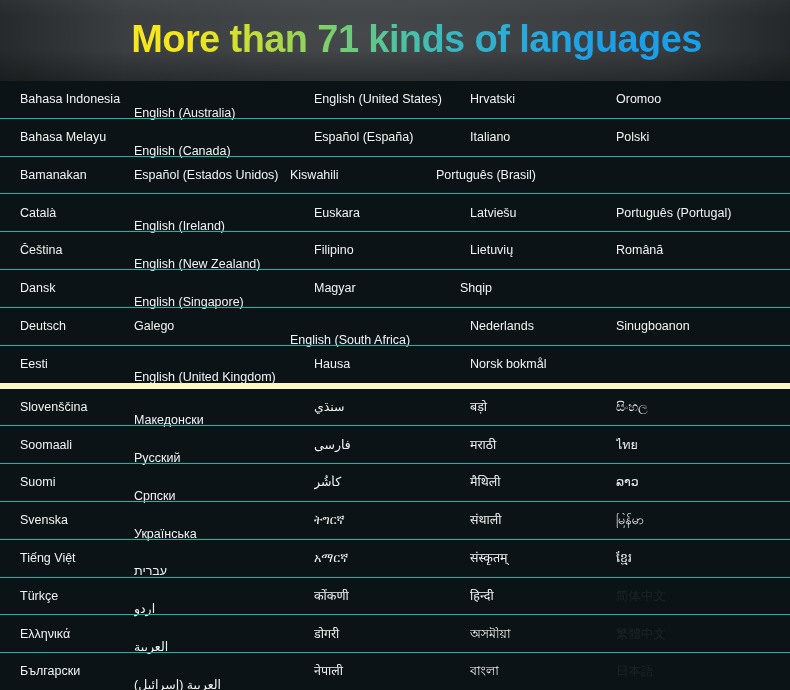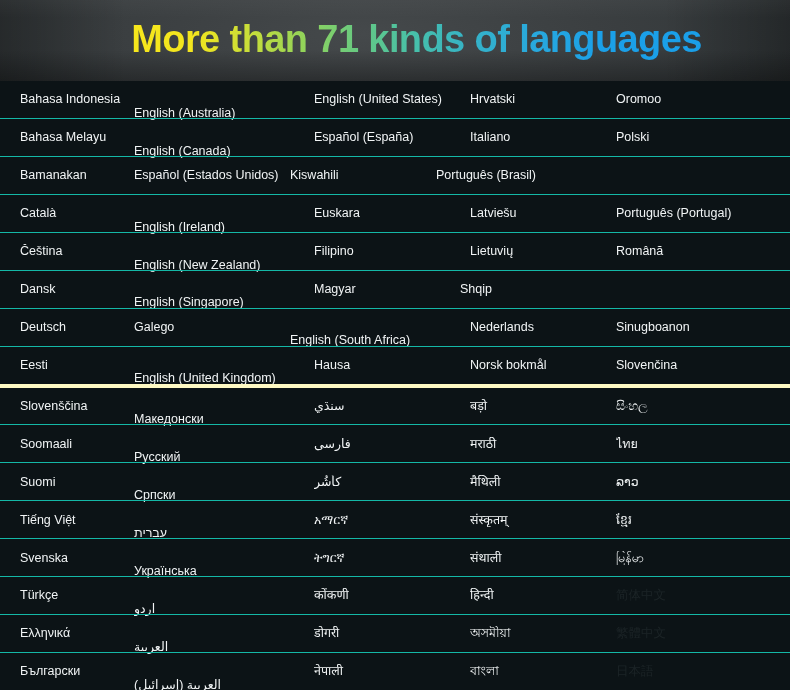--- a/index.html
+++ b/index.html
@@ -87,21 +87,21 @@
     width: 790px;
   }
   .lang-row {
     flex: 1 1 0;
     display: flex;
     align-items: center;
     border-top: 1px solid #14b8a6;
     min-height: 0;
   }
   .lang-row:first-child { border-top: none; }
-  .lang-row.group-start { border-top: 4px solid #fef9c3; }
+  .lang-row.group-start { border-top: 6px solid #fef9c3; }
 
   .lang-cell {
     color: #f1f4f5;
     font-size: 12.5px;
     line-height: 1.15;
     white-space: nowrap;
     overflow: hidden;
     text-overflow: clip;
     padding-right: 4px;
   }
@@ -171,21 +171,20 @@
         <div class="lang-cell c3">Galego</div>
         <div class="lang-cell c2">English (South Africa)</div>
         <div class="lang-cell c4">Nederlands</div>
         <div class="lang-cell c5">Sinugboanon</div>
       </div>
       <div class="lang-row">
         <div class="lang-cell c1">Eesti</div>
         <div class="lang-cell c2">English (United Kingdom)</div>
         <div class="lang-cell c3">Hausa</div>
         <div class="lang-cell c4">Norsk bokmål</div>
-        <div class="lang-cell c5">Slovenčina</div>
       </div>
       <div class="lang-row group-start">
         <div class="lang-cell c1">Slovenščina</div>
         <div class="lang-cell c2">Македонски</div>
         <div class="lang-cell c3">سنڌي</div>
         <div class="lang-cell c4">बड़ो</div>
         <div class="lang-cell c5">සිංහල</div>
       </div>
       <div class="lang-row">
         <div class="lang-cell c1">Soomaali</div>
@@ -195,34 +194,34 @@
         <div class="lang-cell c5">ไทย</div>
       </div>
       <div class="lang-row">
         <div class="lang-cell c1">Suomi</div>
         <div class="lang-cell c2">Српски</div>
         <div class="lang-cell c3">كأشُر</div>
         <div class="lang-cell c4">मैथिली</div>
         <div class="lang-cell c5">ລາວ</div>
       </div>
       <div class="lang-row">
+        <div class="lang-cell c1">Svenska</div>
+        <div class="lang-cell c2">Українська</div>
+        <div class="lang-cell c3">ትግርኛ</div>
+        <div class="lang-cell c4">संथाली</div>
+        <div class="lang-cell c5">မြန်မာ</div>
+      </div>
+      <div class="lang-row">
         <div class="lang-cell c1">Tiếng Việt</div>
         <div class="lang-cell c2">עברית</div>
         <div class="lang-cell c3">አማርኛ</div>
         <div class="lang-cell c4">संस्कृतम्</div>
         <div class="lang-cell c5">ខ្មែរ</div>
       </div>
       <div class="lang-row">
-        <div class="lang-cell c1">Svenska</div>
-        <div class="lang-cell c2">Українська</div>
-        <div class="lang-cell c3">ትግርኛ</div>
-        <div class="lang-cell c4">संथाली</div>
-        <div class="lang-cell c5">မြန်မာ</div>
-      </div>
-      <div class="lang-row">
         <div class="lang-cell c1">Türkçe</div>
         <div class="lang-cell c2">اردو</div>
         <div class="lang-cell c3">कोंकणी</div>
         <div class="lang-cell c4">हिन्दी</div>
         <div class="lang-cell c5 dim">简体中文</div>
       </div>
       <div class="lang-row">
         <div class="lang-cell c1">Ελληνικά</div>
         <div class="lang-cell c2">العربية</div>
         <div class="lang-cell c3">डोगरी</div>

